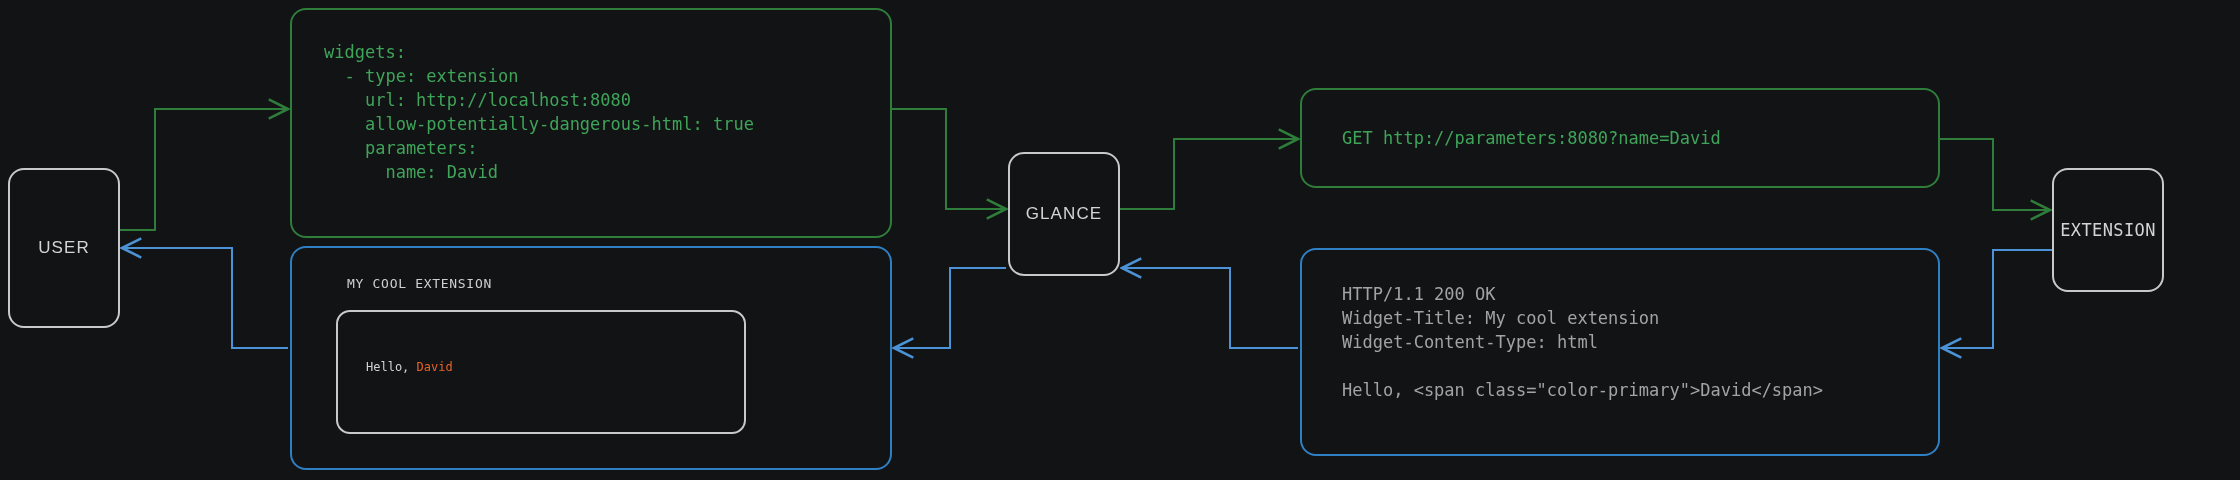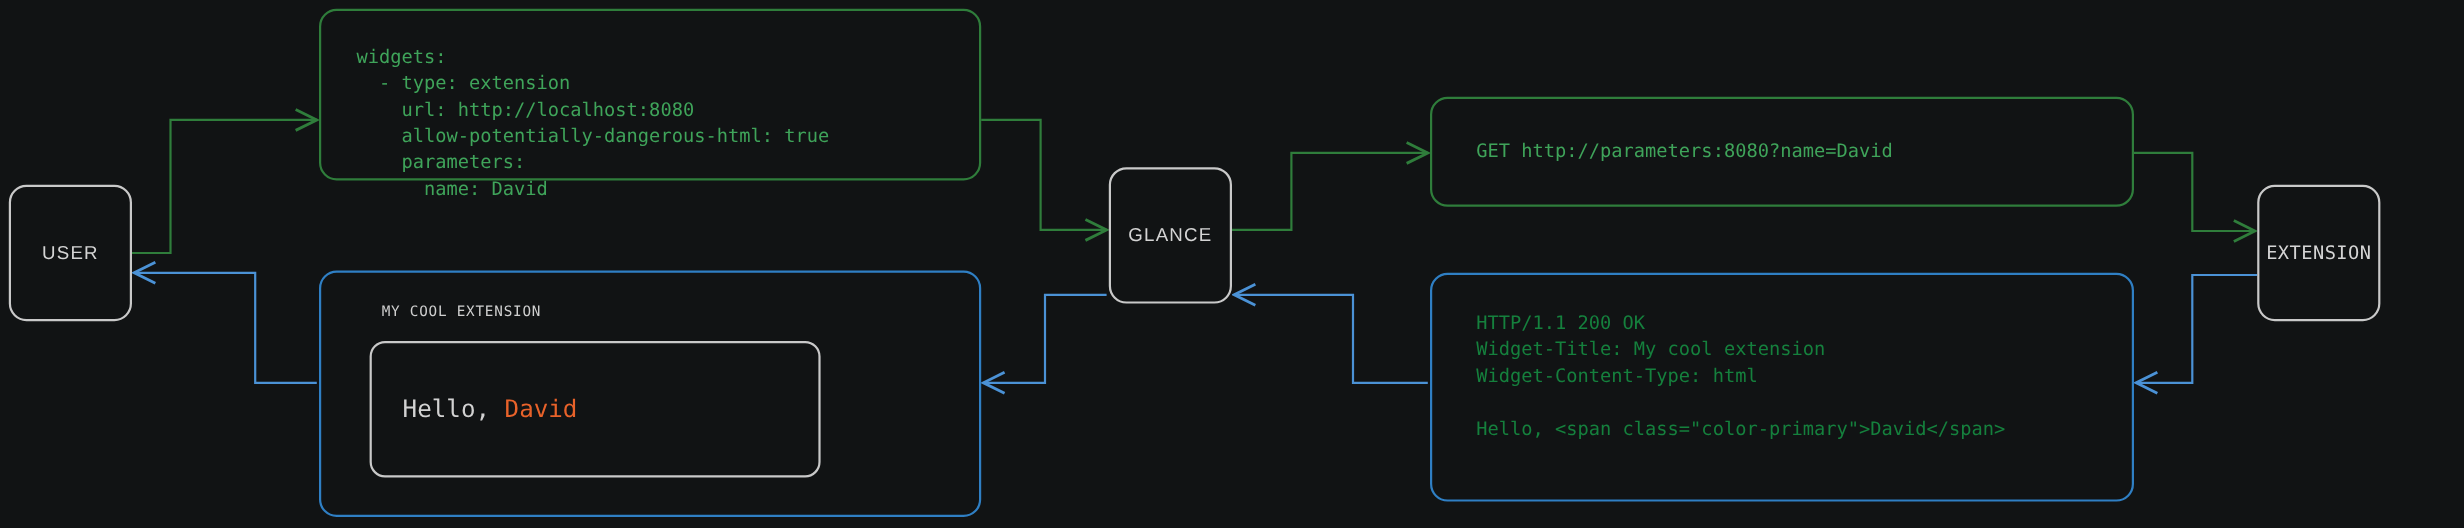--- a/index.html
+++ b/index.html
@@ -50,21 +50,21 @@
   }
   .node-label.sans {
     font-family: "Liberation Sans", sans-serif;
     letter-spacing: 1.1px;
   }
   .node-label.mono {
     font-family: "DejaVu Sans Mono", monospace;
     letter-spacing: 0.4px;
   }
 
-  #node-user     { left: 8px;    top: 168px; width: 112px; height: 124px; }
+  #node-user     { left: 8px;    top: 168px; width: 112px; height: 160px; }
   #node-glance   { left: 1008px; top: 152px; width: 112px; height: 124px; }
   #node-extension{ left: 2052px; top: 168px; width: 112px; height: 124px; }
 
   
   .panel {
     position: absolute;
     box-sizing: border-box;
     border: 2px solid;
     border-radius: 16px;
     background: #111314;
@@ -73,24 +73,24 @@
   .panel-blue  { border-color: #2f7fc4; }
 
   .code {
     font-family: "DejaVu Sans Mono", monospace;
     font-size: 17px;
     line-height: 24px;
     white-space: pre;
     margin: 0;
   }
   .code-green { color: #3fa45a; }
-  .code-blue  { color: #15803d; }
+  .code-blue  { color: #a3a3a3; }
 
   #panel-yaml {
-    left: 290px; top: 8px; width: 602px; height: 156px;
+    left: 290px; top: 8px; width: 602px; height: 230px;
   }
   #panel-yaml .code {
     position: absolute;
     left: 32px; top: 30px;
   }
 
   #panel-get {
     left: 1300px; top: 88px; width: 640px; height: 100px;
   }
   #panel-get .code {
@@ -129,21 +129,21 @@
     height: 124px;
     border: 2px solid #c9c9c9;
     border-radius: 14px;
     background: #111314;
   }
   #widget-card-text {
     position: absolute;
     left: 28px;
     top: 48px;
     font-family: "DejaVu Sans Mono", monospace;
-    font-size: 22px;
+    font-size: 12px;
     white-space: pre;
     color: #d2d2d2;
   }
   .accent-name { color: #e8622a; }
 </style>
 </head>
 <body>
 
 <div id="stage">
 

